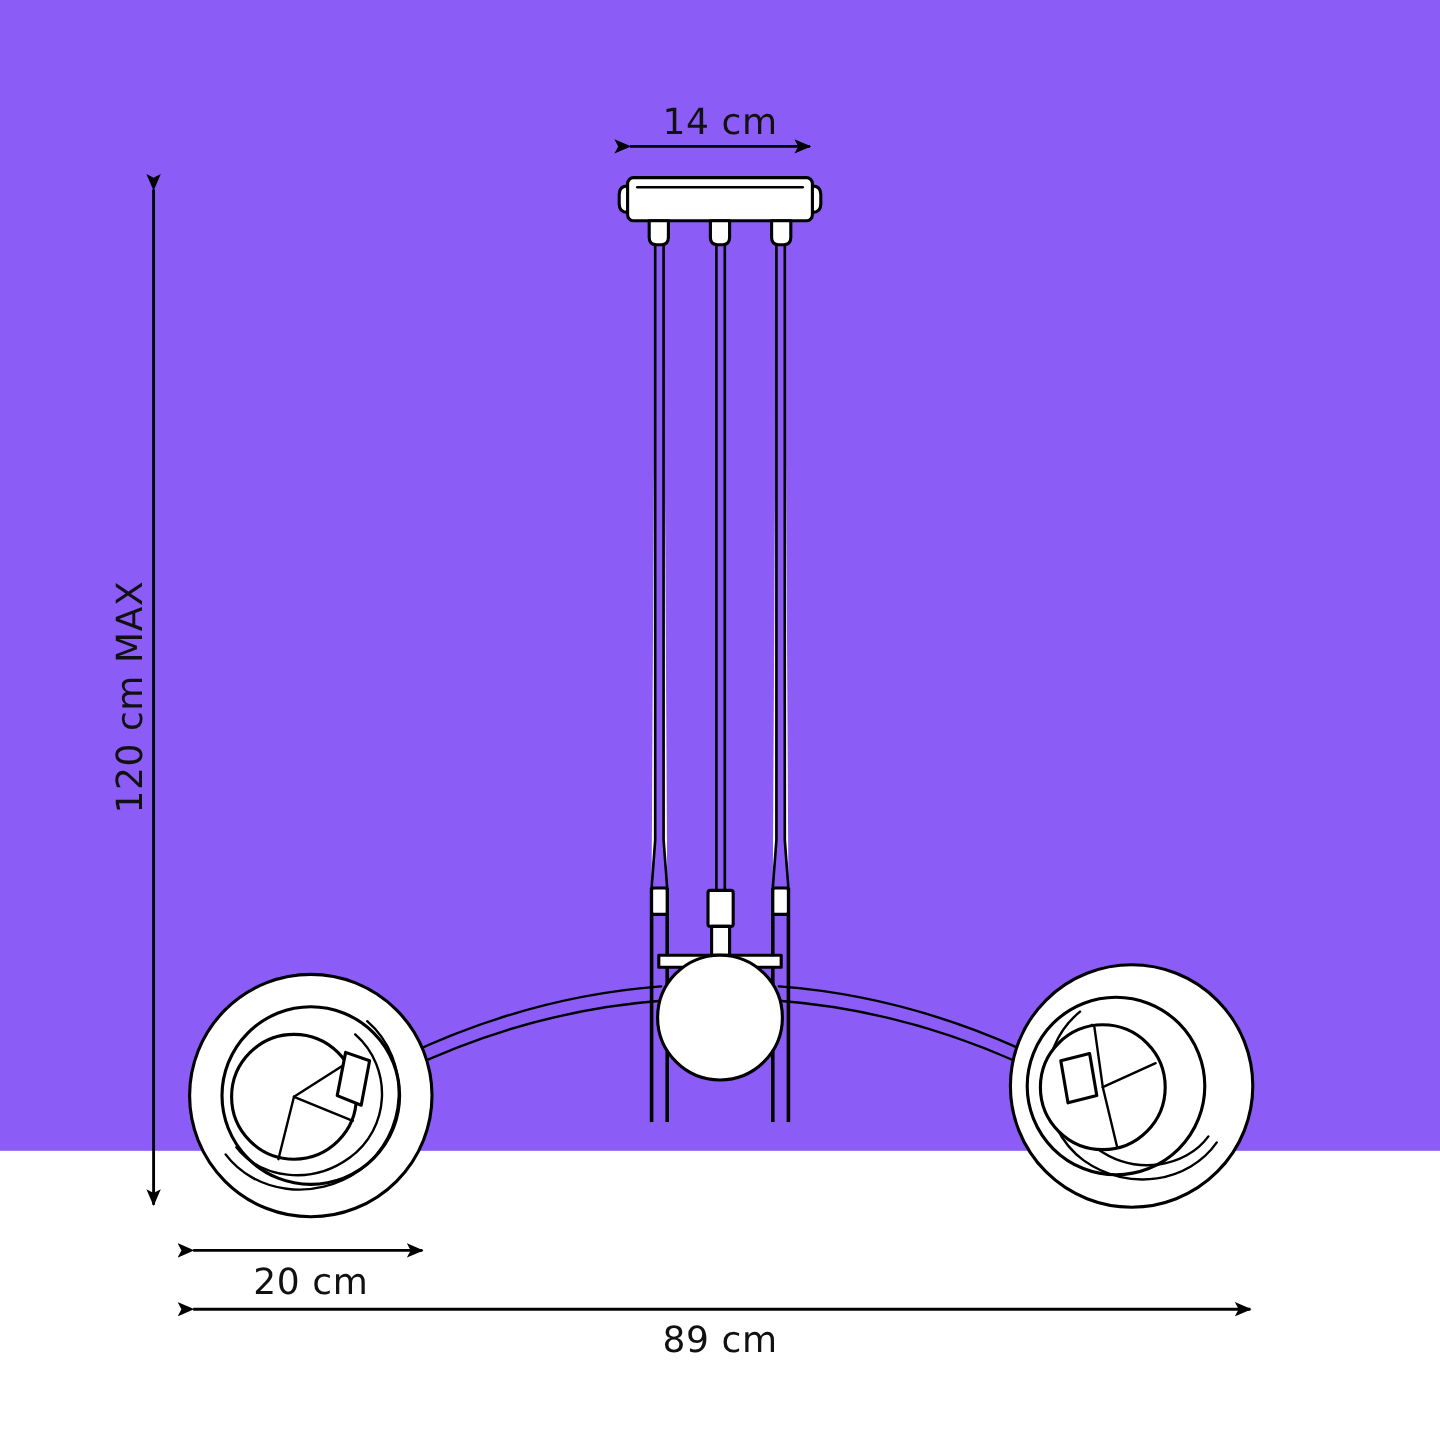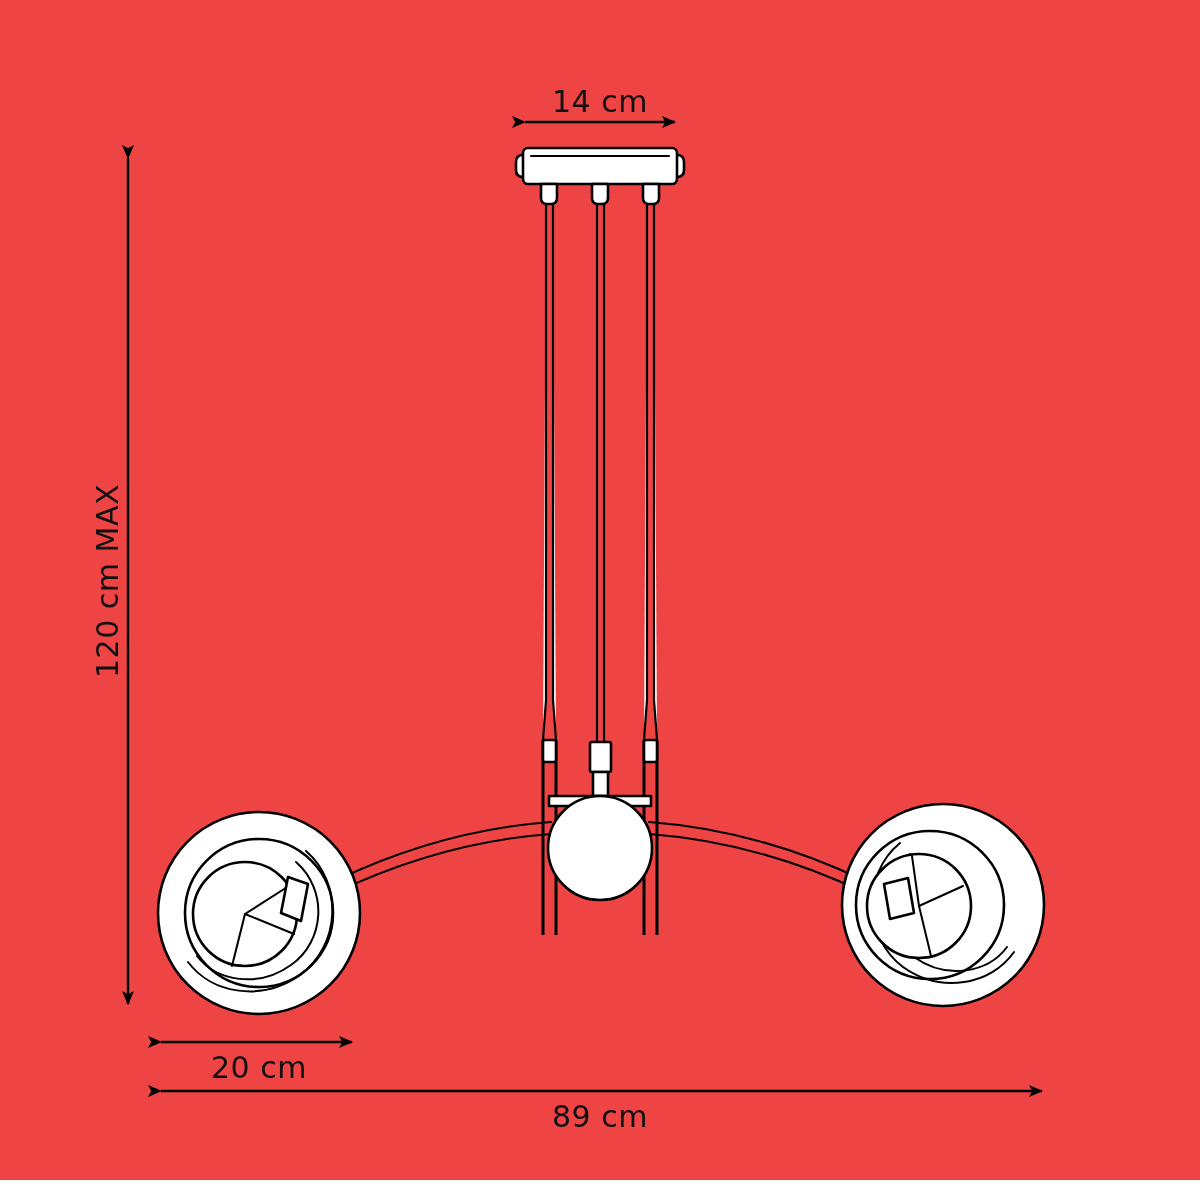--- a/index.html
+++ b/index.html
@@ -9,22 +9,22 @@
   }
   body {
     width: 1200px;
     height: 1200px;
     font-family: "DejaVu Sans", sans-serif;
     overflow: hidden;
   }
   #drawing-root {
     position: relative;
     width: 1200px;
-    height: 1180px;
-    background: #ef4444;
+    height: 959px;
+    background: #8b5cf6;
   }
   svg#product-drawing {
     display: block;
     width: 1200px;
     height: 1200px;
   }
   .dim-label {
     font-family: "DejaVu Sans", sans-serif;
     font-size: 30px;
     fill: #111111;

